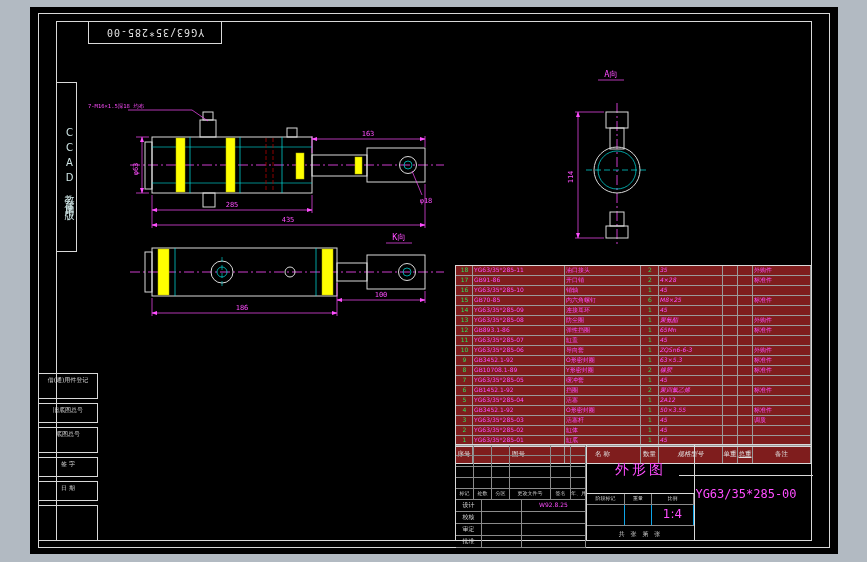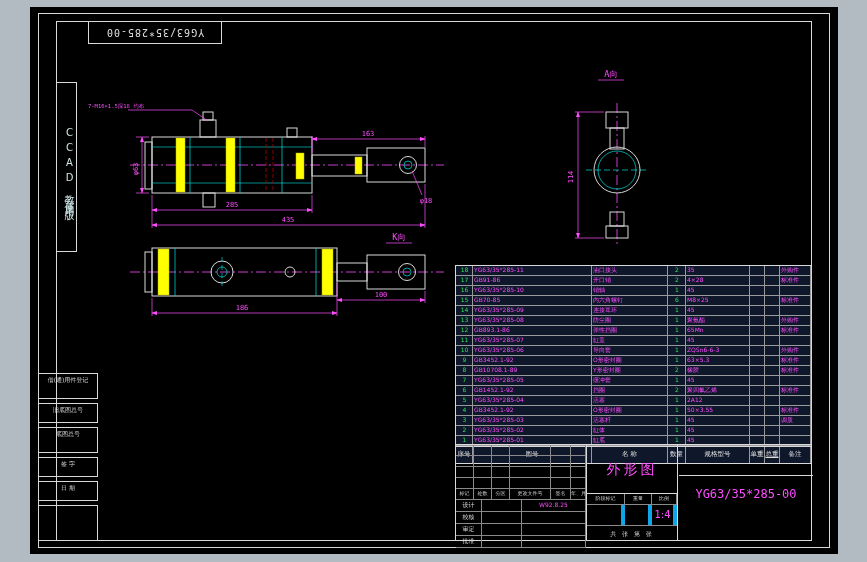--- a/index.html
+++ b/index.html
@@ -13,54 +13,54 @@
   .code-box span{display:block;transform:rotate(180deg);text-align:center;line-height:20px;
         color:#e0e0e0;font-size:10px;letter-spacing:1px;font-family:"DejaVu Sans Mono",monospace;}
   
   .wm-box{left:26px;top:75px;width:21px;height:170px;}
   .vtext{writing-mode:vertical-rl;text-orientation:upright;font-size:10px;color:#cfe6e6;
         letter-spacing:4px;height:162px;margin:3px auto 0;text-align:center;width:100%;}
   
   .mblock{left:8px;width:60px;border:1px solid #d9d9d9;box-sizing:border-box;color:#d9d9d9;
         font-size:6px;text-align:center;padding-top:2px;overflow:hidden;position:absolute;}
   
-  .bom{left:425px;top:258px;width:357px;border:1px solid #d9d9d9;box-sizing:border-box;background:#0f172a;}
+  .bom{left:425px;top:258px;width:357px;border:1px solid #d9d9d9;box-sizing:border-box;background:#7f1d1d;}
   .bom-row{display:flex;height:9px;border-bottom:1px solid #9a9a9a;}
   .bc{box-sizing:border-box;border-right:1px solid #9a9a9a;font-size:6px;line-height:8px;height:100%;
       white-space:nowrap;overflow:hidden;padding-left:1px;}
   .g{color:#2ee05a;} .m{color:#ff4dff;}
-  .c-no{width:17px;text-align:center;} .c-code{width:119px;} .c-name{width:76px;}
-  .c-qty{width:18px;text-align:center;} .c-spec{width:64px;} .c-u{width:15px;} .c-t{width:15px;text-decoration:underline;}
+  .c-no{width:17px;text-align:center;} .c-code{width:92px;} .c-name{width:76px;}
+  .c-qty{width:18px;text-align:center;} .c-spec{width:64px;font-style:italic;} .c-u{width:15px;} .c-t{width:15px;text-decoration:underline;}
   .c-rem{flex:1;}
   .bom-head{display:flex;height:16px;border-top:1px solid #d9d9d9;}
   .bom-head .bc{font-size:6.5px;line-height:15px;text-align:center;padding-left:0;color:#e0e0e0;}
   
   .tb{left:425px;top:437px;width:357px;height:97px;border:1px solid #d9d9d9;box-sizing:border-box;}
   .tb-left{position:absolute;left:0;top:0;width:131px;height:100%;border-right:1px solid #d9d9d9;box-sizing:border-box;}
   .rev-row{display:flex;height:10px;border-bottom:1px solid #8a8a8a;}
   .rev-row div{border-right:1px solid #8a8a8a;box-sizing:border-box;height:100%;}
   .rw18{width:18px;} .rw41{width:41px;} .rw20{width:20px;} .rwf{flex:1;}
   .sig-head{display:flex;height:10px;border-bottom:1px solid #8a8a8a;}
   .sig-head div{border-right:1px solid #8a8a8a;box-sizing:border-box;font-size:5px;line-height:9px;
       color:#cfcfcf;text-align:center;overflow:hidden;white-space:nowrap;}
   .sig-row{display:flex;height:11px;border-bottom:1px solid #8a8a8a;}
   .sig-row div{border-right:1px solid #8a8a8a;box-sizing:border-box;height:100%;font-size:6px;
       line-height:10px;overflow:hidden;white-space:nowrap;}
   .sg-label{width:26px;color:#d9d9d9;text-align:center;}
   .sg-sig{width:40px;}
   .sg-date{flex:1;color:#ff4dff;text-align:center;}
-  .tb-mid{position:absolute;left:131px;top:0;width:91px;height:100%;border-right:1px solid #d9d9d9;box-sizing:border-box;}
+  .tb-mid{position:absolute;left:131px;top:0;width:108px;height:100%;border-right:1px solid #d9d9d9;box-sizing:border-box;}
   .tb-title{height:49px;line-height:49px;text-align:center;color:#ff4dff;font-size:14px;
       letter-spacing:3px;border-bottom:1px solid #d9d9d9;box-sizing:border-box;}
   .stage-head{display:flex;height:10px;border-bottom:1px solid #8a8a8a;}
   .stage-head div{border-right:1px solid #8a8a8a;box-sizing:border-box;font-size:5px;line-height:9px;
       color:#cfcfcf;text-align:center;white-space:nowrap;overflow:hidden;}
   .sh1{width:38px;} .sh2{width:27px;} .sh3{flex:1;}
   .stage-val{display:flex;height:20px;border-bottom:1px solid #8a8a8a;}
-  .stage-val div{border-right:4px solid #0ea5e9;box-sizing:border-box;height:100%;font-size:10px;
+  .stage-val div{border-right:1px solid #0ea5e9;box-sizing:border-box;height:100%;font-size:12px;
       line-height:19px;text-align:center;color:#ff4dff;}
   .sheet-note{height:16px;font-size:6px;line-height:15px;text-align:center;color:#d9d9d9;letter-spacing:2px;}
   .tb-right{position:absolute;left:223px;top:0;width:134px;height:100%;box-sizing:border-box;}
   .tb-r-top{height:31px;border-bottom:1px solid #d9d9d9;box-sizing:border-box;}
   .tb-r-name{height:27px;line-height:26px;text-align:center;color:#ff4dff;font-size:13px;
       letter-spacing:5px;border-bottom:1px solid #d9d9d9;box-sizing:border-box;}
   .tb-r-no{height:37px;line-height:37px;text-align:center;color:#ff4dff;font-size:12px;
       font-family:"DejaVu Sans Mono",monospace;}
 </style>
 </head>

